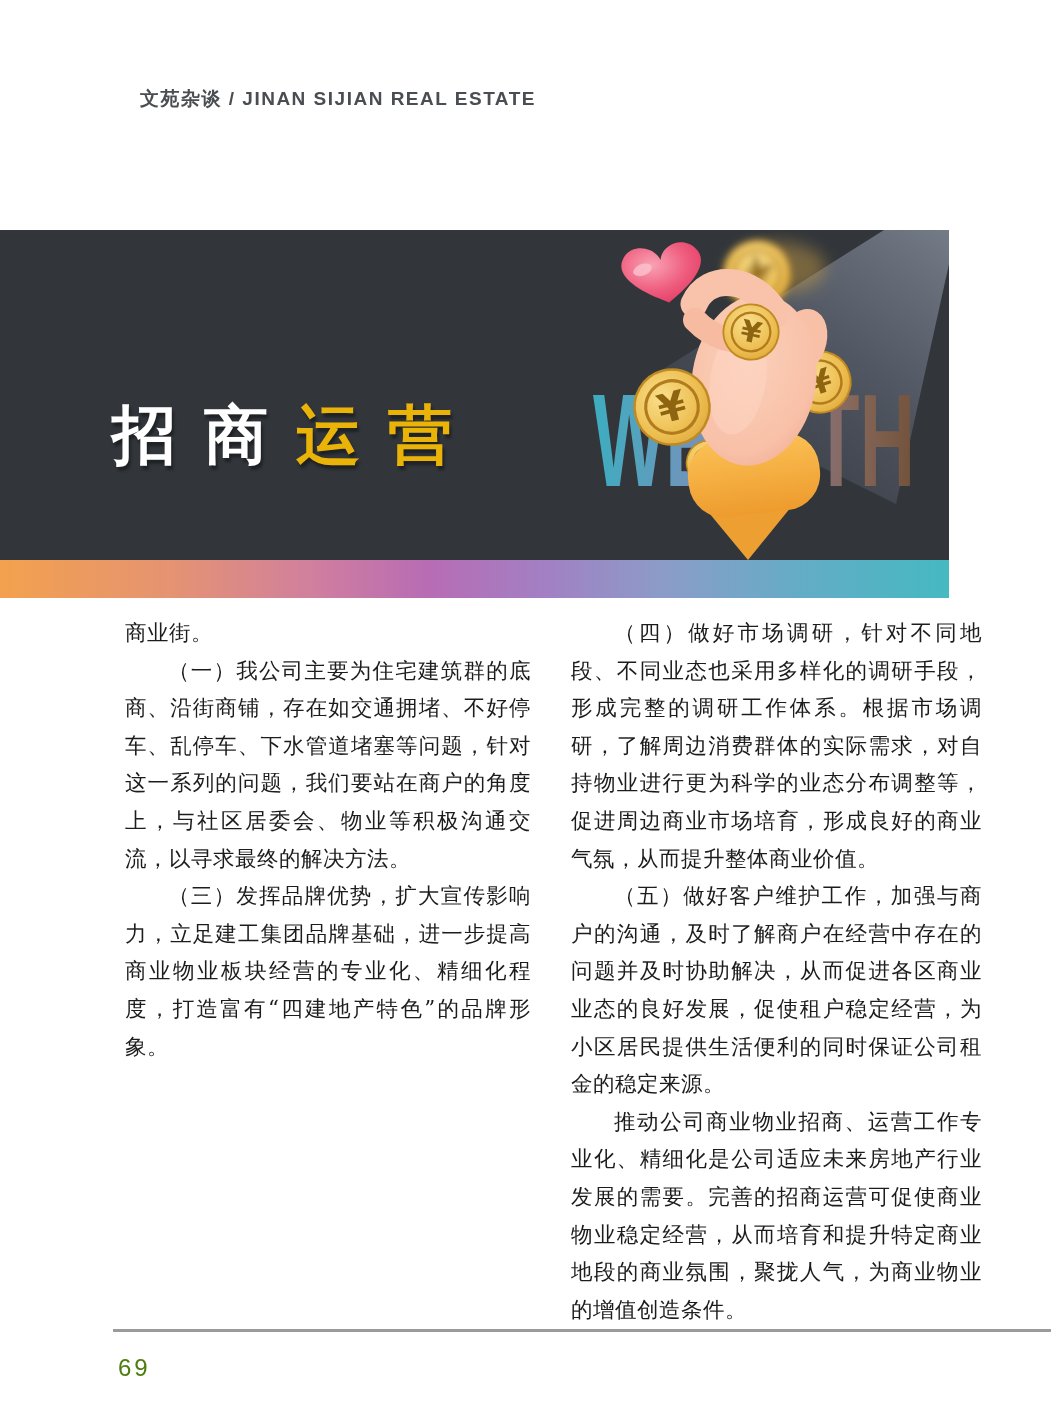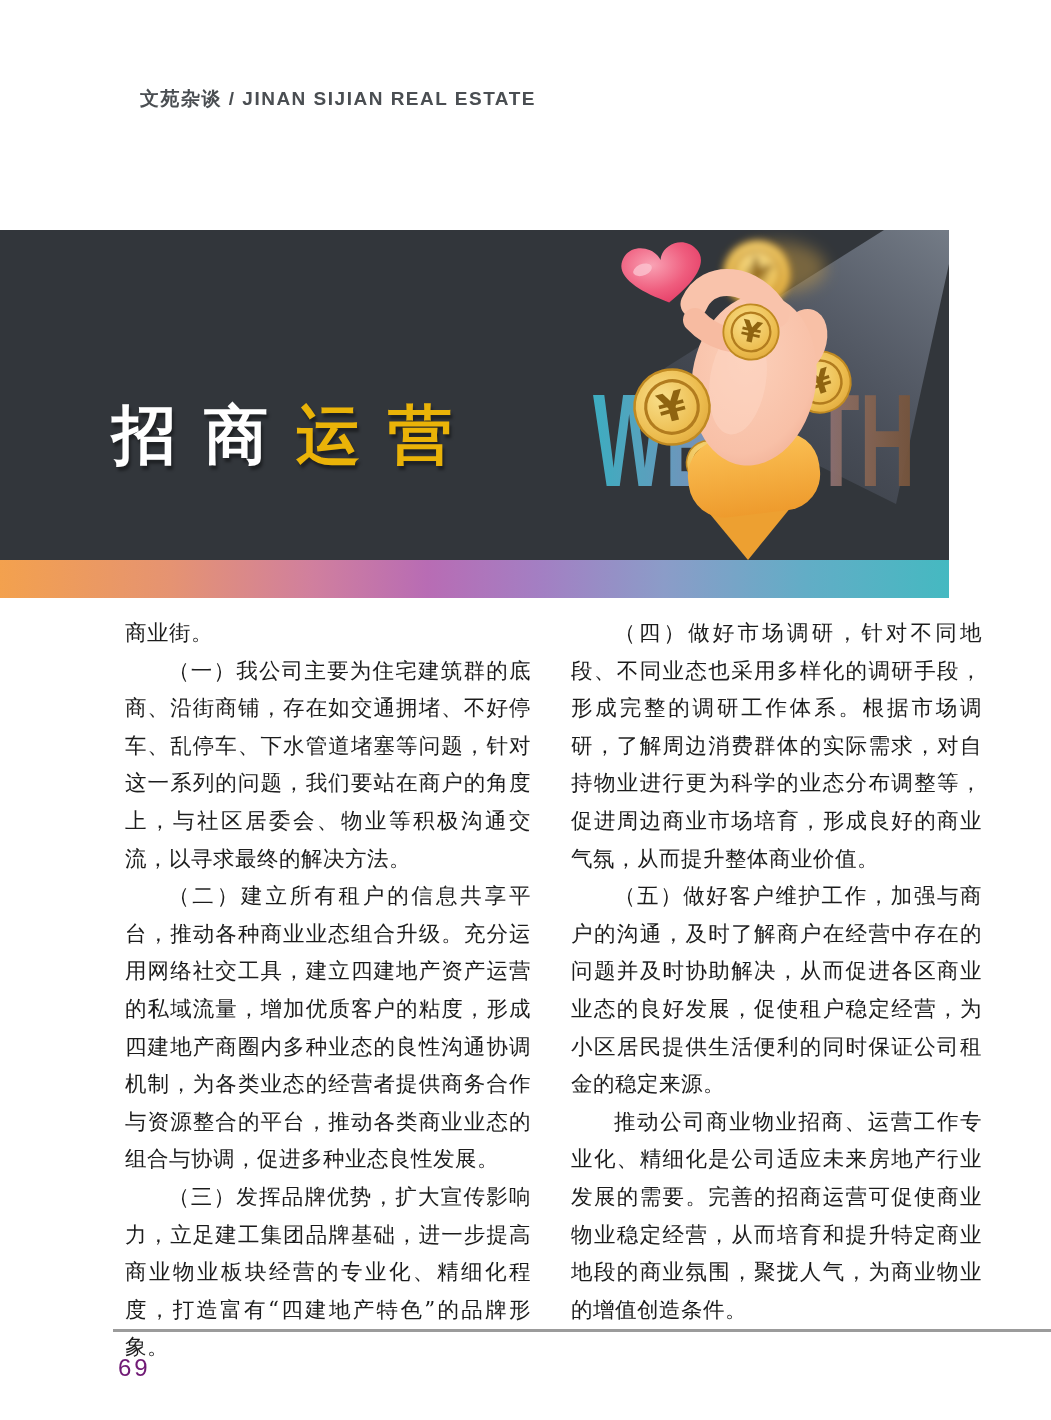--- a/index.html
+++ b/index.html
@@ -28,21 +28,21 @@
   .columns{position:absolute;left:125px;top:614px;width:857px;display:flex;gap:40px;}
   .col-left{width:407px;}
   .col-right{width:412px;}
   .columns p{margin:0;font-size:21.5px;line-height:37.6px;color:#1c1c1c;
              text-align:justify;text-indent:2em;letter-spacing:0.5px;}
   .columns p.noindent{text-indent:0;}
 
   .footer-rule{position:absolute;left:113px;top:1329px;width:938px;height:3px;background:#9b9b9b;}
   .page-number{position:absolute;left:118px;top:1354px;
           font-family:"Liberation Sans","DejaVu Sans",sans-serif;
-          font-size:24px;color:#701a75;letter-spacing:3px;}
+          font-size:24px;color:#4d7c0f;letter-spacing:3px;}
 </style>
 </head>
 <body>
 
 <div class="page">
 
   <div class="header">文苑杂谈 / JINAN SIJIAN REAL ESTATE</div>
 
   <div class="banner">
     <svg class="illu" viewBox="0 0 949 330">
@@ -126,21 +126,20 @@
 
     <h1 class="banner-title l2"><span>招商</span><span class="red">运营</span></h1>
   </div>
 
   <div class="stripe"></div>
 
   <div class="columns">
     <div class="col-left">
       <p class="noindent">商业街。</p>
       <p>（一）我公司主要为住宅建筑群的底商、沿街商铺，存在如交通拥堵、不好停车、乱停车、下水管道堵塞等问题，针对这一系列的问题，我们要站在商户的角度上，与社区居委会、物业等积极沟通交流，以寻求最终的解决方法。</p>
-      <p>（二）建立所有租户的信息共享平台，推动各种商业业态组合升级。充分运用网络社交工具，建立四建地产资产运营的私域流量，增加优质客户的粘度，形成四建地产商圈内多种业态的良性沟通协调机制，为各类业态的经营者提供商务合作与资源整合的平台，推动各类商业业态的组合与协调，促进多种业态良性发展。</p>
       <p>（三）发挥品牌优势，扩大宣传影响力，立足建工集团品牌基础，进一步提高商业物业板块经营的专业化、精细化程度，打造富有“四建地产特色”的品牌形象。</p>
     </div>
     <div class="col-right">
       <p>（四）做好市场调研，针对不同地段、不同业态也采用多样化的调研手段，形成完整的调研工作体系。根据市场调研，了解周边消费群体的实际需求，对自持物业进行更为科学的业态分布调整等，促进周边商业市场培育，形成良好的商业气氛，从而提升整体商业价值。</p>
       <p>（五）做好客户维护工作，加强与商户的沟通，及时了解商户在经营中存在的问题并及时协助解决，从而促进各区商业业态的良好发展，促使租户稳定经营，为小区居民提供生活便利的同时保证公司租金的稳定来源。</p>
       <p>推动公司商业物业招商、运营工作专业化、精细化是公司适应未来房地产行业发展的需要。完善的招商运营可促使商业物业稳定经营，从而培育和提升特定商业地段的商业氛围，聚拢人气，为商业物业的增值创造条件。</p>
     </div>
   </div>
 
   <div class="footer-rule"></div>

